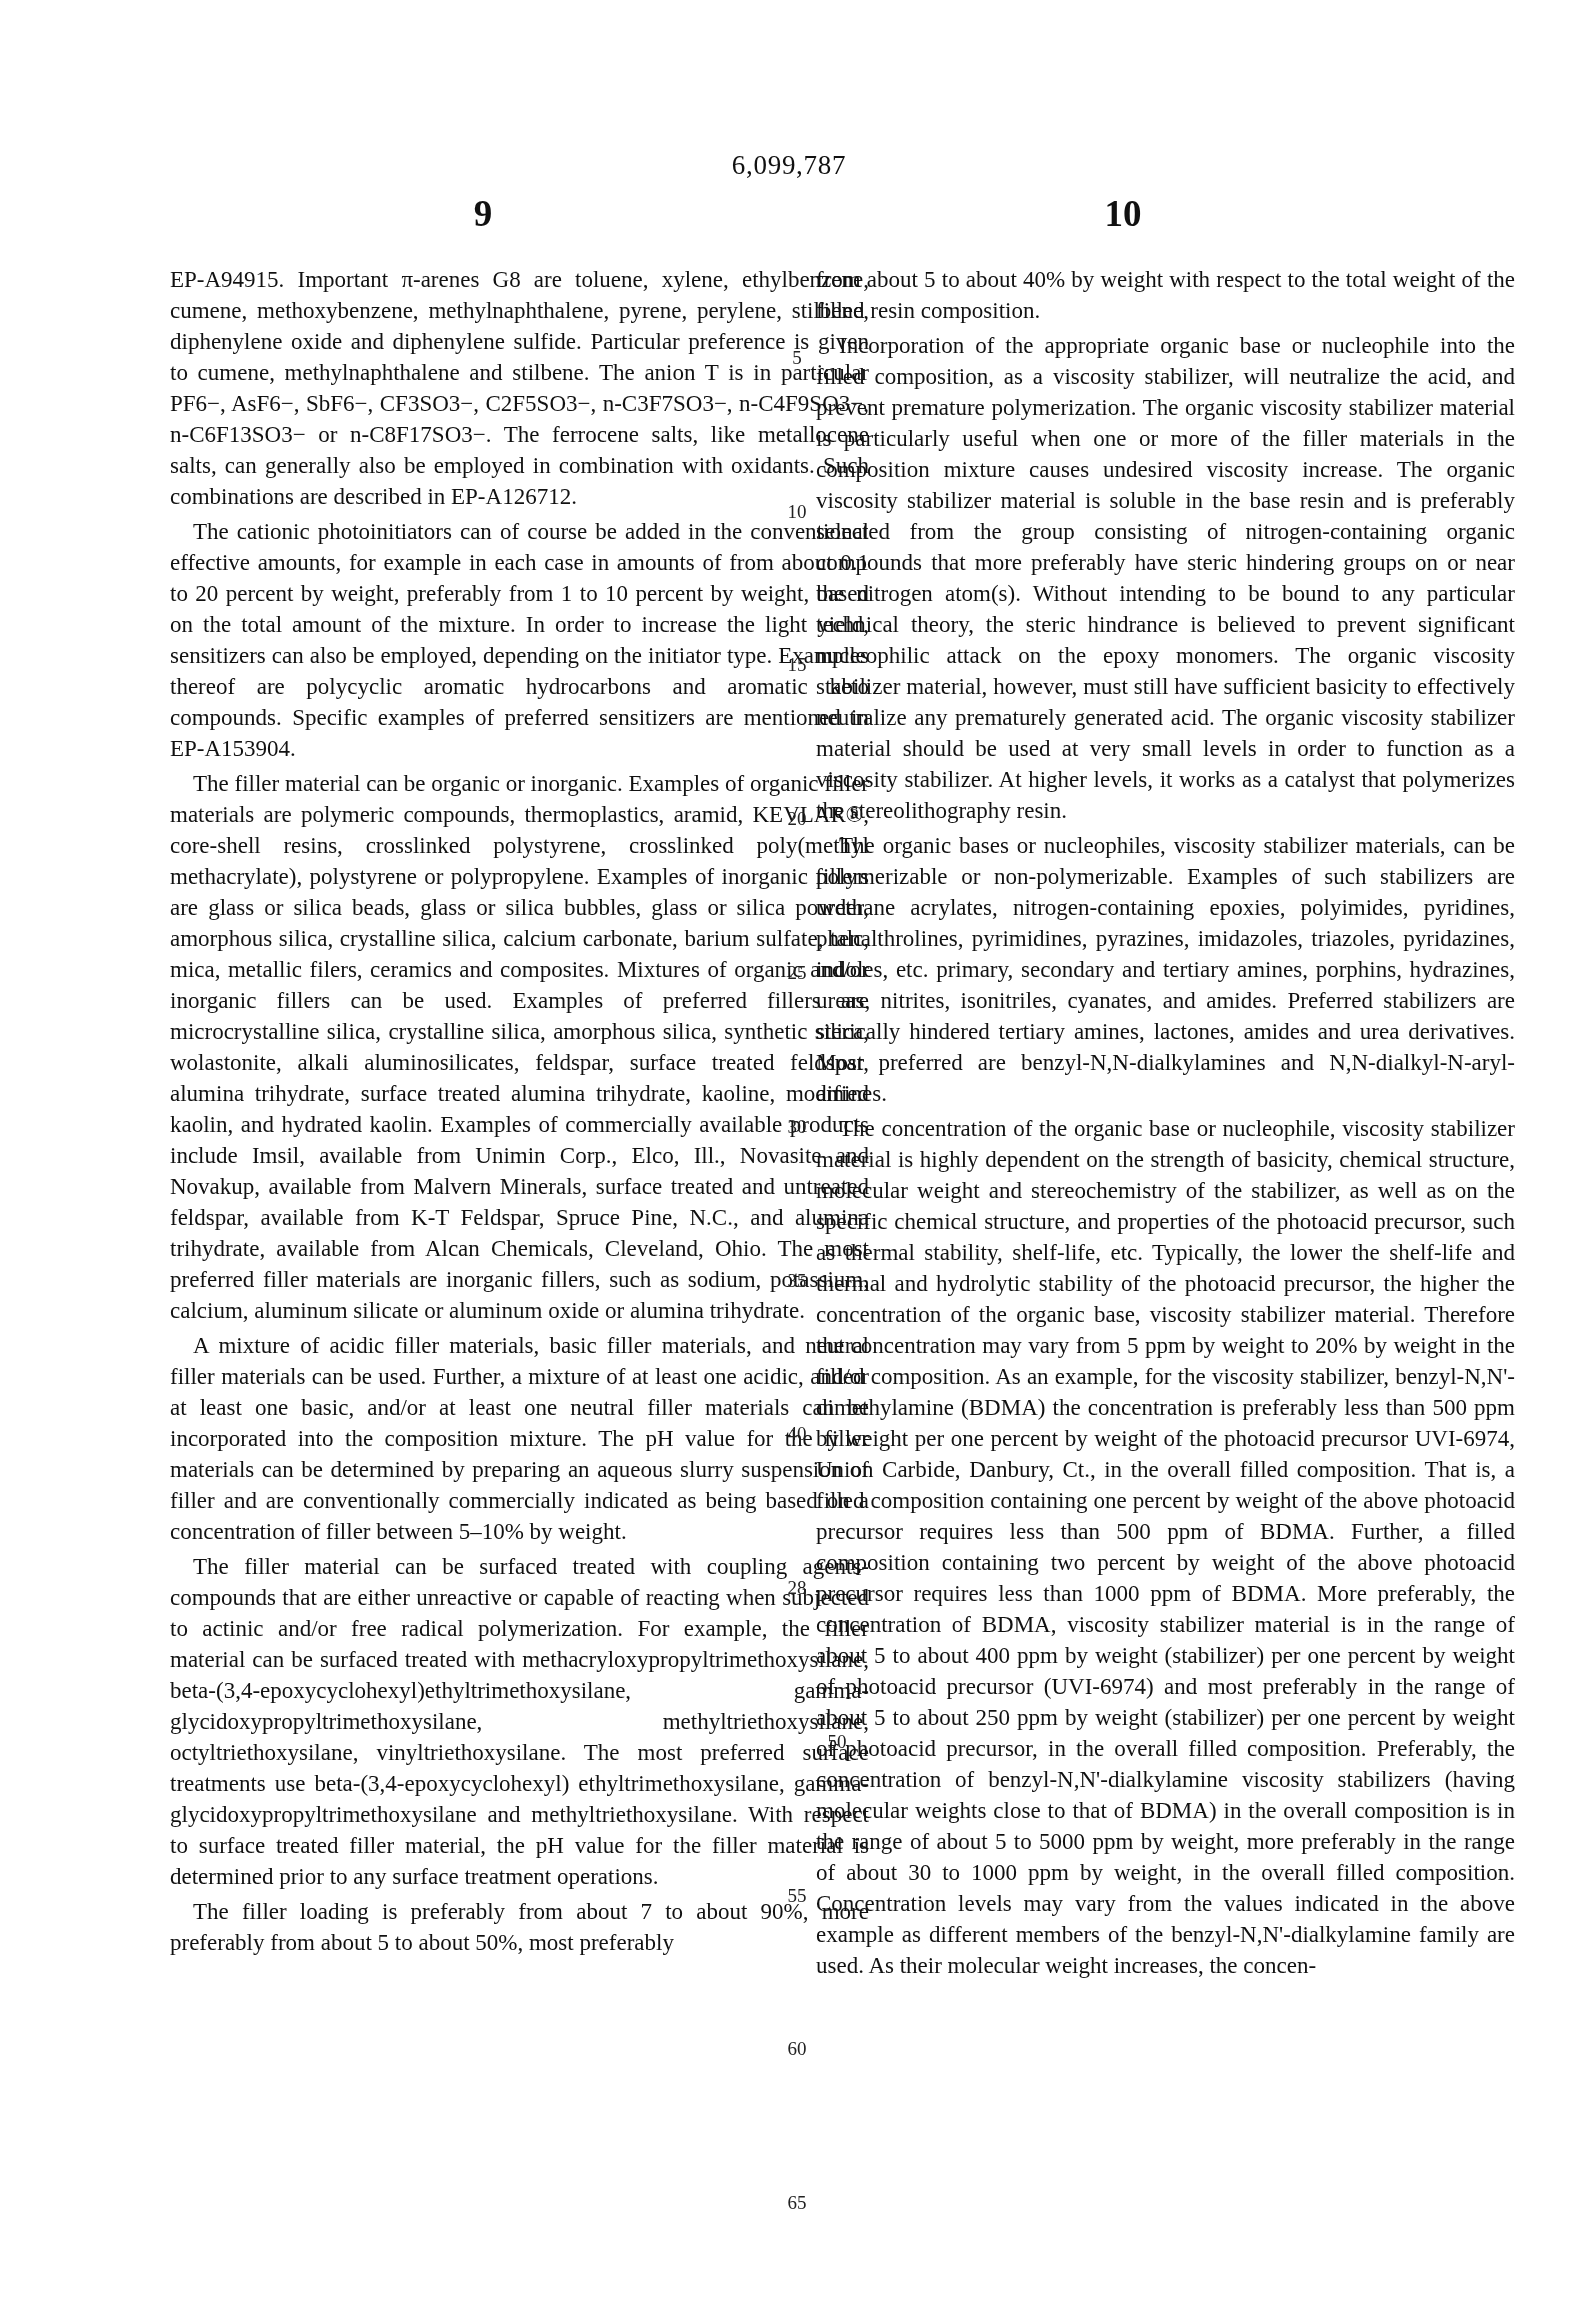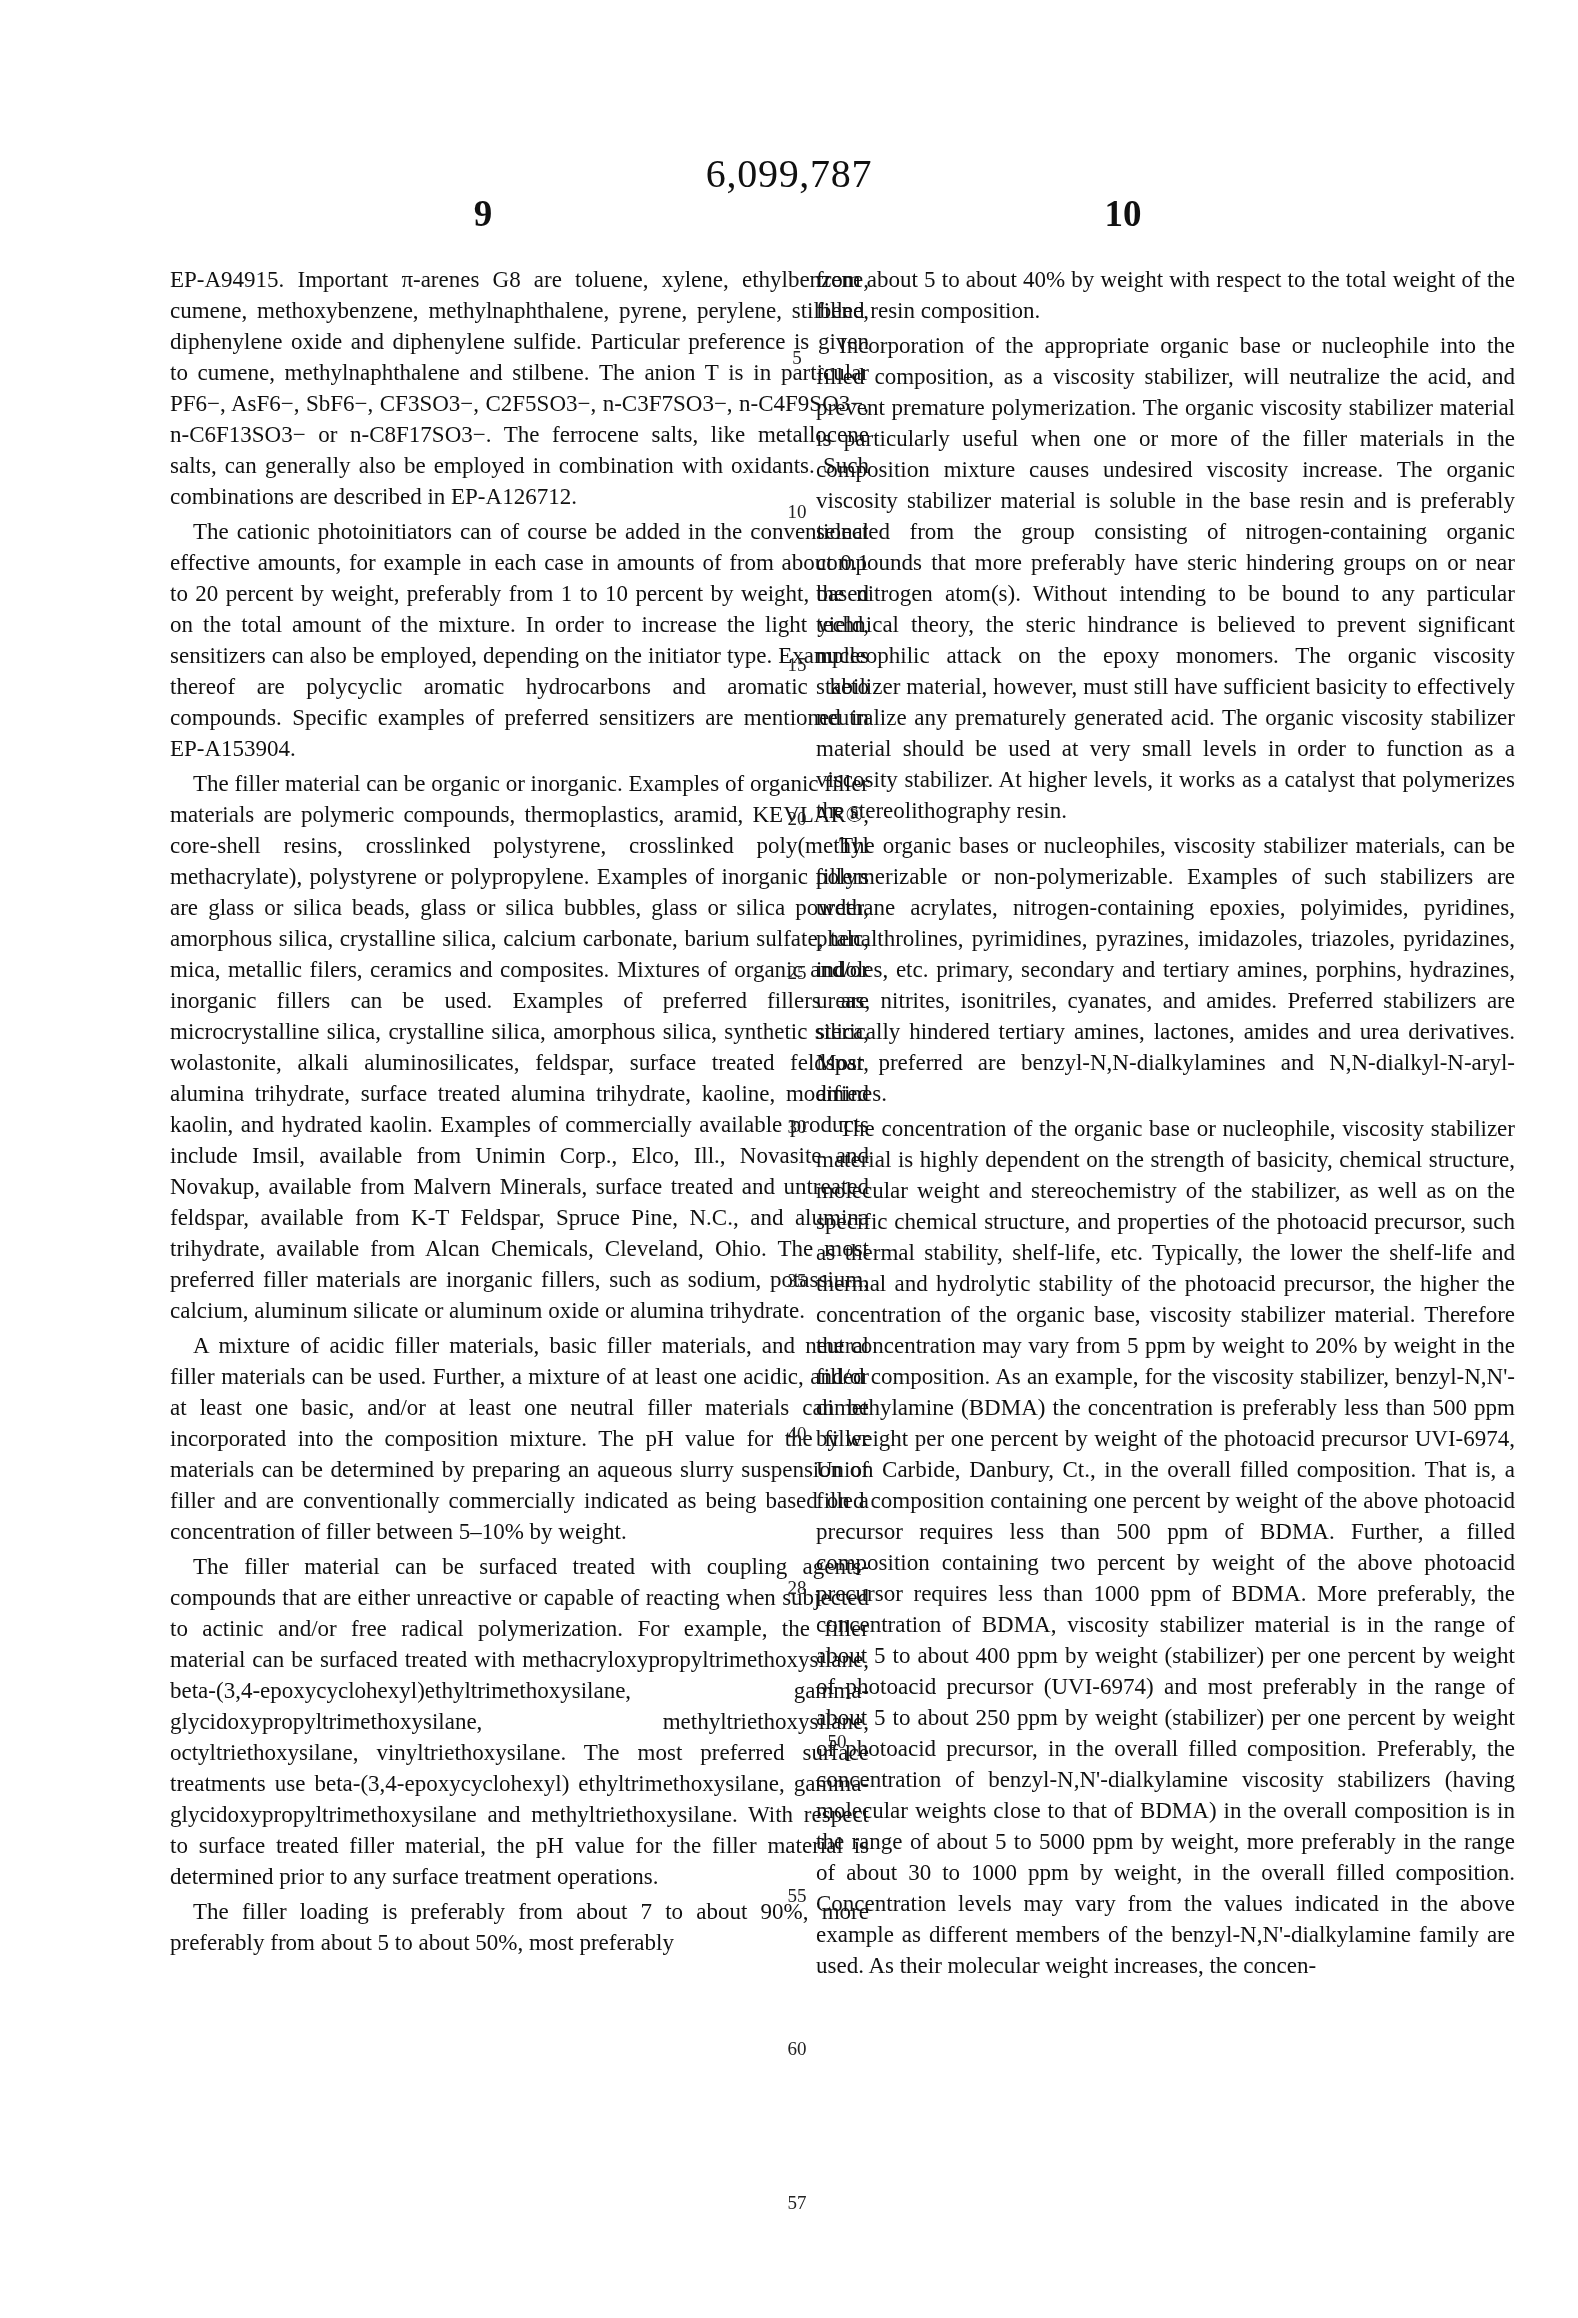--- a/index.html
+++ b/index.html
@@ -2,21 +2,21 @@
 <html style="font-size:11px"><head>
 <meta charset="utf-8">
 <style>
   html, body { margin: 0; padding: 0; background: #ffffff; }
   body {
     width: 1578px; height: 2319px; position: relative; overflow: hidden;
     font-family: "Liberation Serif", "DejaVu Serif", serif; color: #111;
   }
   .patno {
     position: absolute; top: 150px; left: 0; width: 1578px; text-align: center;
-    font-size: 40px; letter-spacing: 0.7px;
+    font-size: 27px; letter-spacing: 0.7px;
   }
   .colnum {
     position: absolute; top: 192px; font-size: 37px; font-weight: bold; text-align: center; width: 136px;
   }
   .colnum.left { left: 415px; }
   .colnum.right { left: 1055px; }
   .column {
     position: absolute; top: 264px; width: 699px;
     font-size: 23px; line-height: 31px; text-align: justify;
   }
@@ -58,15 +58,15 @@
     <div class="gutter" style="top: 654px;">15</div>
     <div class="gutter" style="top: 808px;">20</div>
     <div class="gutter" style="top: 962px;">25</div>
     <div class="gutter" style="top: 1116px;">30</div>
     <div class="gutter" style="top: 1270px;">35</div>
     <div class="gutter" style="top: 1423px;">40</div>
     <div class="gutter" style="top: 1577px;">28</div>
     <div class="gutter" style="top: 1731px; margin-left: 40px;">50</div>
     <div class="gutter" style="top: 1885px;">55</div>
     <div class="gutter" style="top: 2038px;">60</div>
-    <div class="gutter" style="top: 2192px;">57</div>
+    <div class="gutter" style="top: 2192px;">65</div>
   </div>
 
 
 </body></html>

